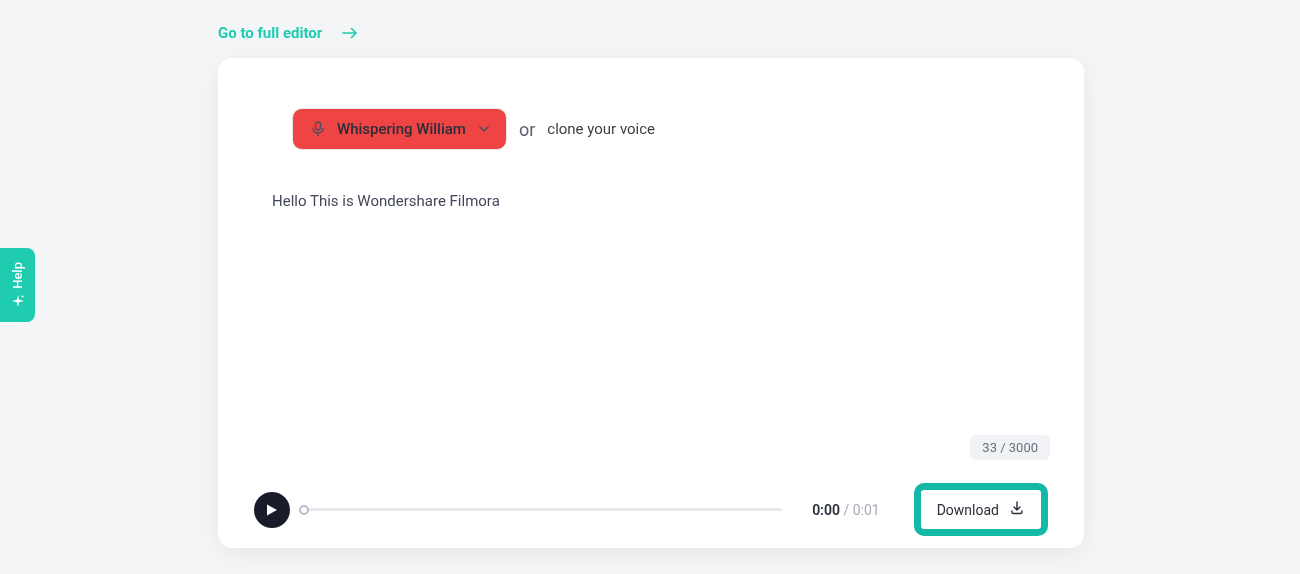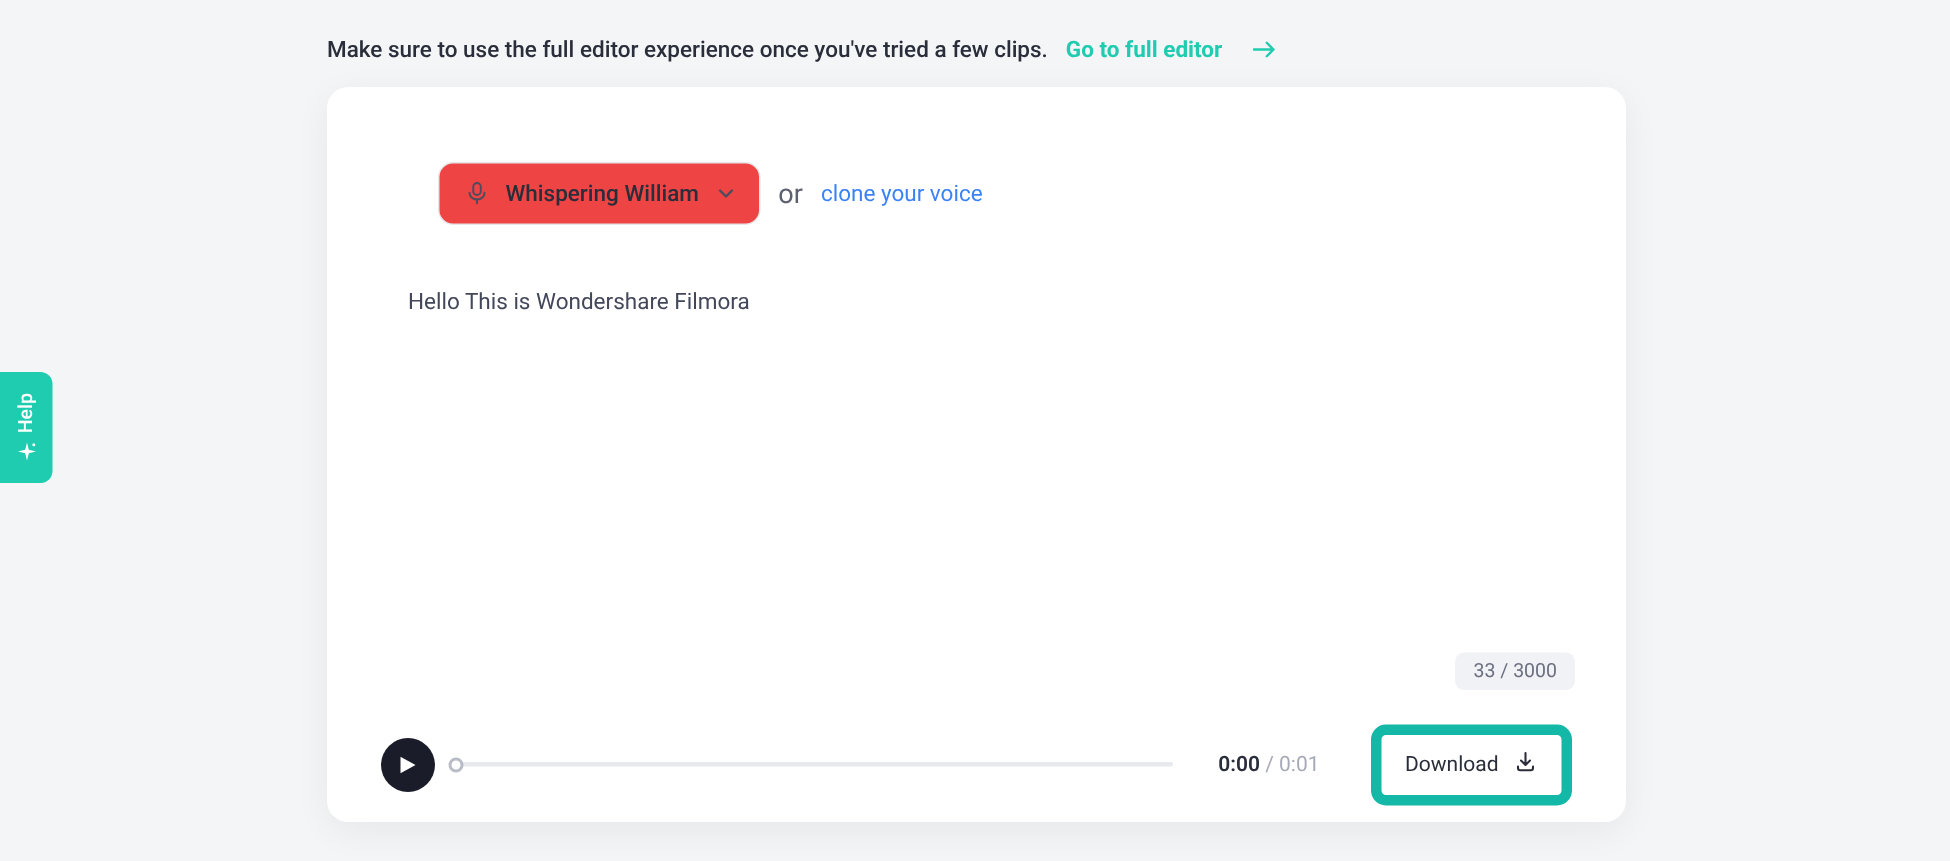--- a/index.html
+++ b/index.html
@@ -89,21 +89,21 @@
     .chevron-wrap {
       display: flex;
       align-items: center;
       margin-left: 2px;
     }
     .or-text {
       color: #5c6070;
       font-size: 18px;
     }
     .clone-link {
-      color: #3b82f6;
+      color: #404040;
       font-size: 15px;
       cursor: pointer;
     }
     .text-input-area {
       margin-top: 40px;
       font-size: 15px;
       color: #43475a;
       line-height: 1.5;
       border: none;
       outline: none;
@@ -213,21 +213,20 @@
     .sparkle-icon {
       display: flex;
       align-items: center;
       justify-content: center;
     }
   </style>
 </head>
 <body>
 
 <div class="top-banner">
-  <span class="top-banner-text">Make sure to use the full editor experience once you've tried a few clips.</span>
   <span class="top-banner-link">
     <span>Go to full editor</span>
     <span class="arrow-right">
       <svg width="16" height="12" viewBox="0 0 16 12" fill="none">
         <path d="M1 6H14M14 6L9.5 1.5M14 6L9.5 10.5" stroke="#1fccb0" stroke-width="1.6" stroke-linecap="round" stroke-linejoin="round"></path>
       </svg>
     </span>
   </span>
 </div>
 

